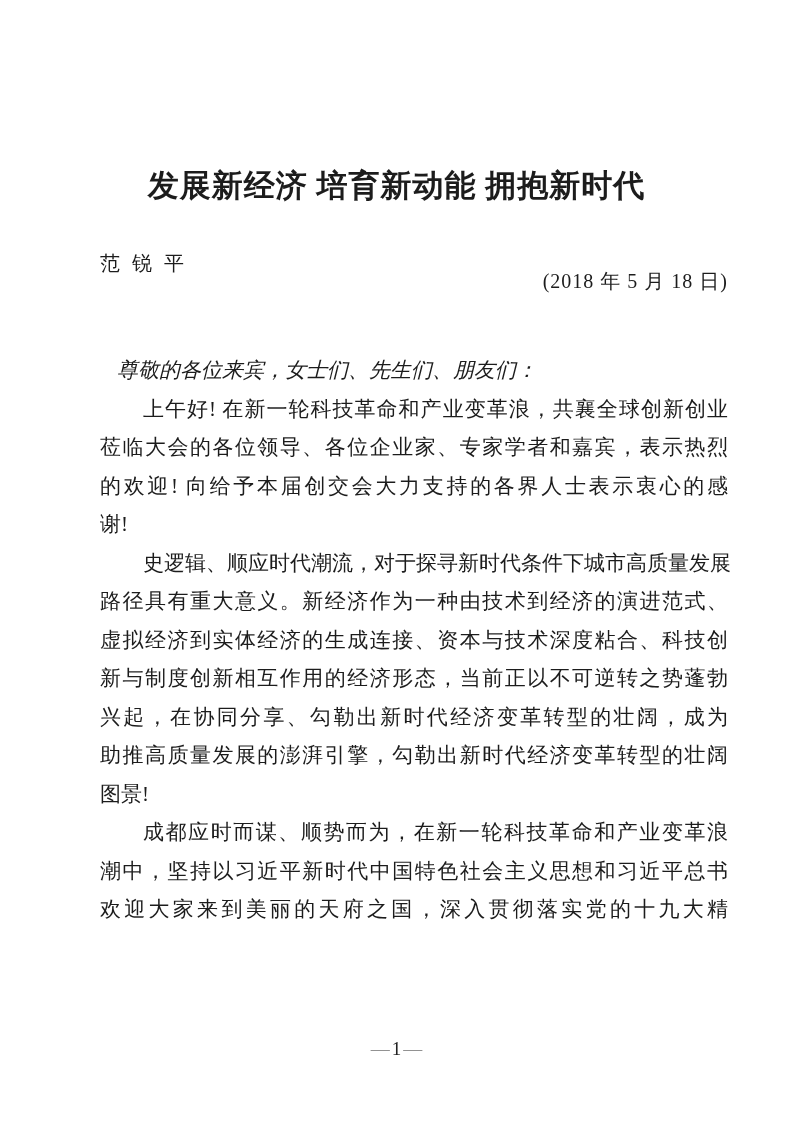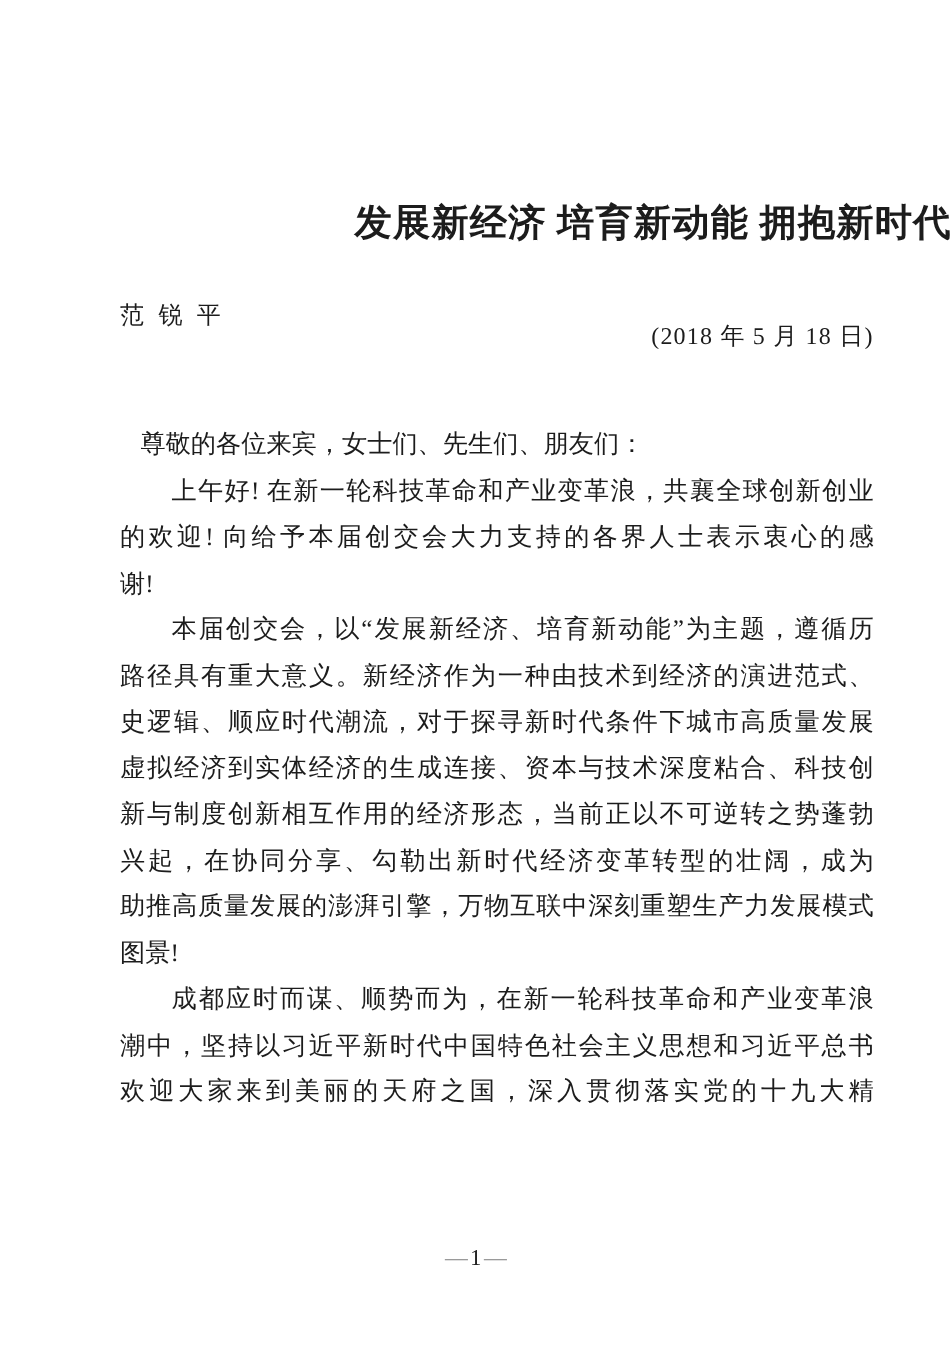--- a/index.html
+++ b/index.html
@@ -10,21 +10,21 @@
     background: #ffffff;
     font-family: "Liberation Serif", serif;
     color: #1c1c1c;
     overflow: hidden;
   }
   .doc-title {
     position: absolute;
     top: 166px;
     left: 0;
     width: 793px;
-    text-align: right;
+    text-align: center;
     font-size: 31px;
     font-weight: bold;
     line-height: 40px;
     letter-spacing: 1px;
     white-space: nowrap;
   }
   .author-line {
     position: absolute;
     top: 249px;
     left: 100px;
@@ -57,21 +57,21 @@
     height: 38.5px;
     line-height: 38.5px;
     white-space: nowrap;
     text-align: left;
   }
   .bodyline.stretch {
     text-align-last: justify;
     text-justify: inter-character;
   }
   .para-normal > .bodyline:first-child { text-indent: 43px; }
-  .para-small  > .bodyline:first-child { text-indent: 17px; }
+  .para-small  > .bodyline:first-child { text-indent: 17px; font-style: italic; }
   .footer {
     position: absolute;
     top: 1036px;
     left: 0;
     width: 793px;
     text-align: center;
     font-size: 19px;
     line-height: 26px;
   }
   .footer .dash { color: #8e8e8e; letter-spacing: 0; }
@@ -87,31 +87,31 @@
   <div class="author-line">范 锐 平</div>
 
   <div class="date-line">(2018 年 5 月 18 日)</div>
 
   <div class="body-text">
       <div class="paragraph para-small">
         <div class="bodyline">尊敬的各位来宾，女士们、先生们、朋友们：</div>
       </div>
       <div class="paragraph para-normal">
         <div class="bodyline stretch">上午好! 在新一轮科技革命和产业变革浪，共襄全球创新创业</div>
+        <div class="bodyline stretch">莅临大会的各位领导、各位企业家、专家学者和嘉宾，表示热烈</div>
         <div class="bodyline stretch">的欢迎! 向给予本届创交会大力支持的各界人士表示衷心的感</div>
         <div class="bodyline">谢!</div>
       </div>
       <div class="paragraph para-normal">
-        <div class="bodyline stretch">本届创交会，以“发展新经济、培育新动能”为主题，遵循历</div>
+        <div class="bodyline stretch">史逻辑、顺应时代潮流，对于探寻新时代条件下城市高质量发展</div>
         <div class="bodyline stretch">路径具有重大意义。新经济作为一种由技术到经济的演进范式、</div>
-        <div class="bodyline stretch">史逻辑、顺应时代潮流，对于探寻新时代条件下城市高质量发展</div>
         <div class="bodyline stretch">虚拟经济到实体经济的生成连接、资本与技术深度粘合、科技创</div>
         <div class="bodyline stretch">新与制度创新相互作用的经济形态，当前正以不可逆转之势蓬勃</div>
         <div class="bodyline stretch">兴起，在协同分享、勾勒出新时代经济变革转型的壮阔，成为</div>
-        <div class="bodyline stretch">助推高质量发展的澎湃引擎，万物互联中深刻重塑生产力发展模式</div>
+        <div class="bodyline stretch">助推高质量发展的澎湃引擎，勾勒出新时代经济变革转型的壮阔</div>
         <div class="bodyline">图景!</div>
       </div>
       <div class="paragraph para-normal">
         <div class="bodyline stretch">成都应时而谋、顺势而为，在新一轮科技革命和产业变革浪</div>
         <div class="bodyline stretch">潮中，坚持以习近平新时代中国特色社会主义思想和习近平总书</div>
         <div class="bodyline stretch">欢迎大家来到美丽的天府之国，深入贯彻落实党的十九大精</div>
       </div>
     </div>
 
   <div class="footer"><span class="dash">—</span><span class="pagenum">1</span><span class="dash">—</span></div>

